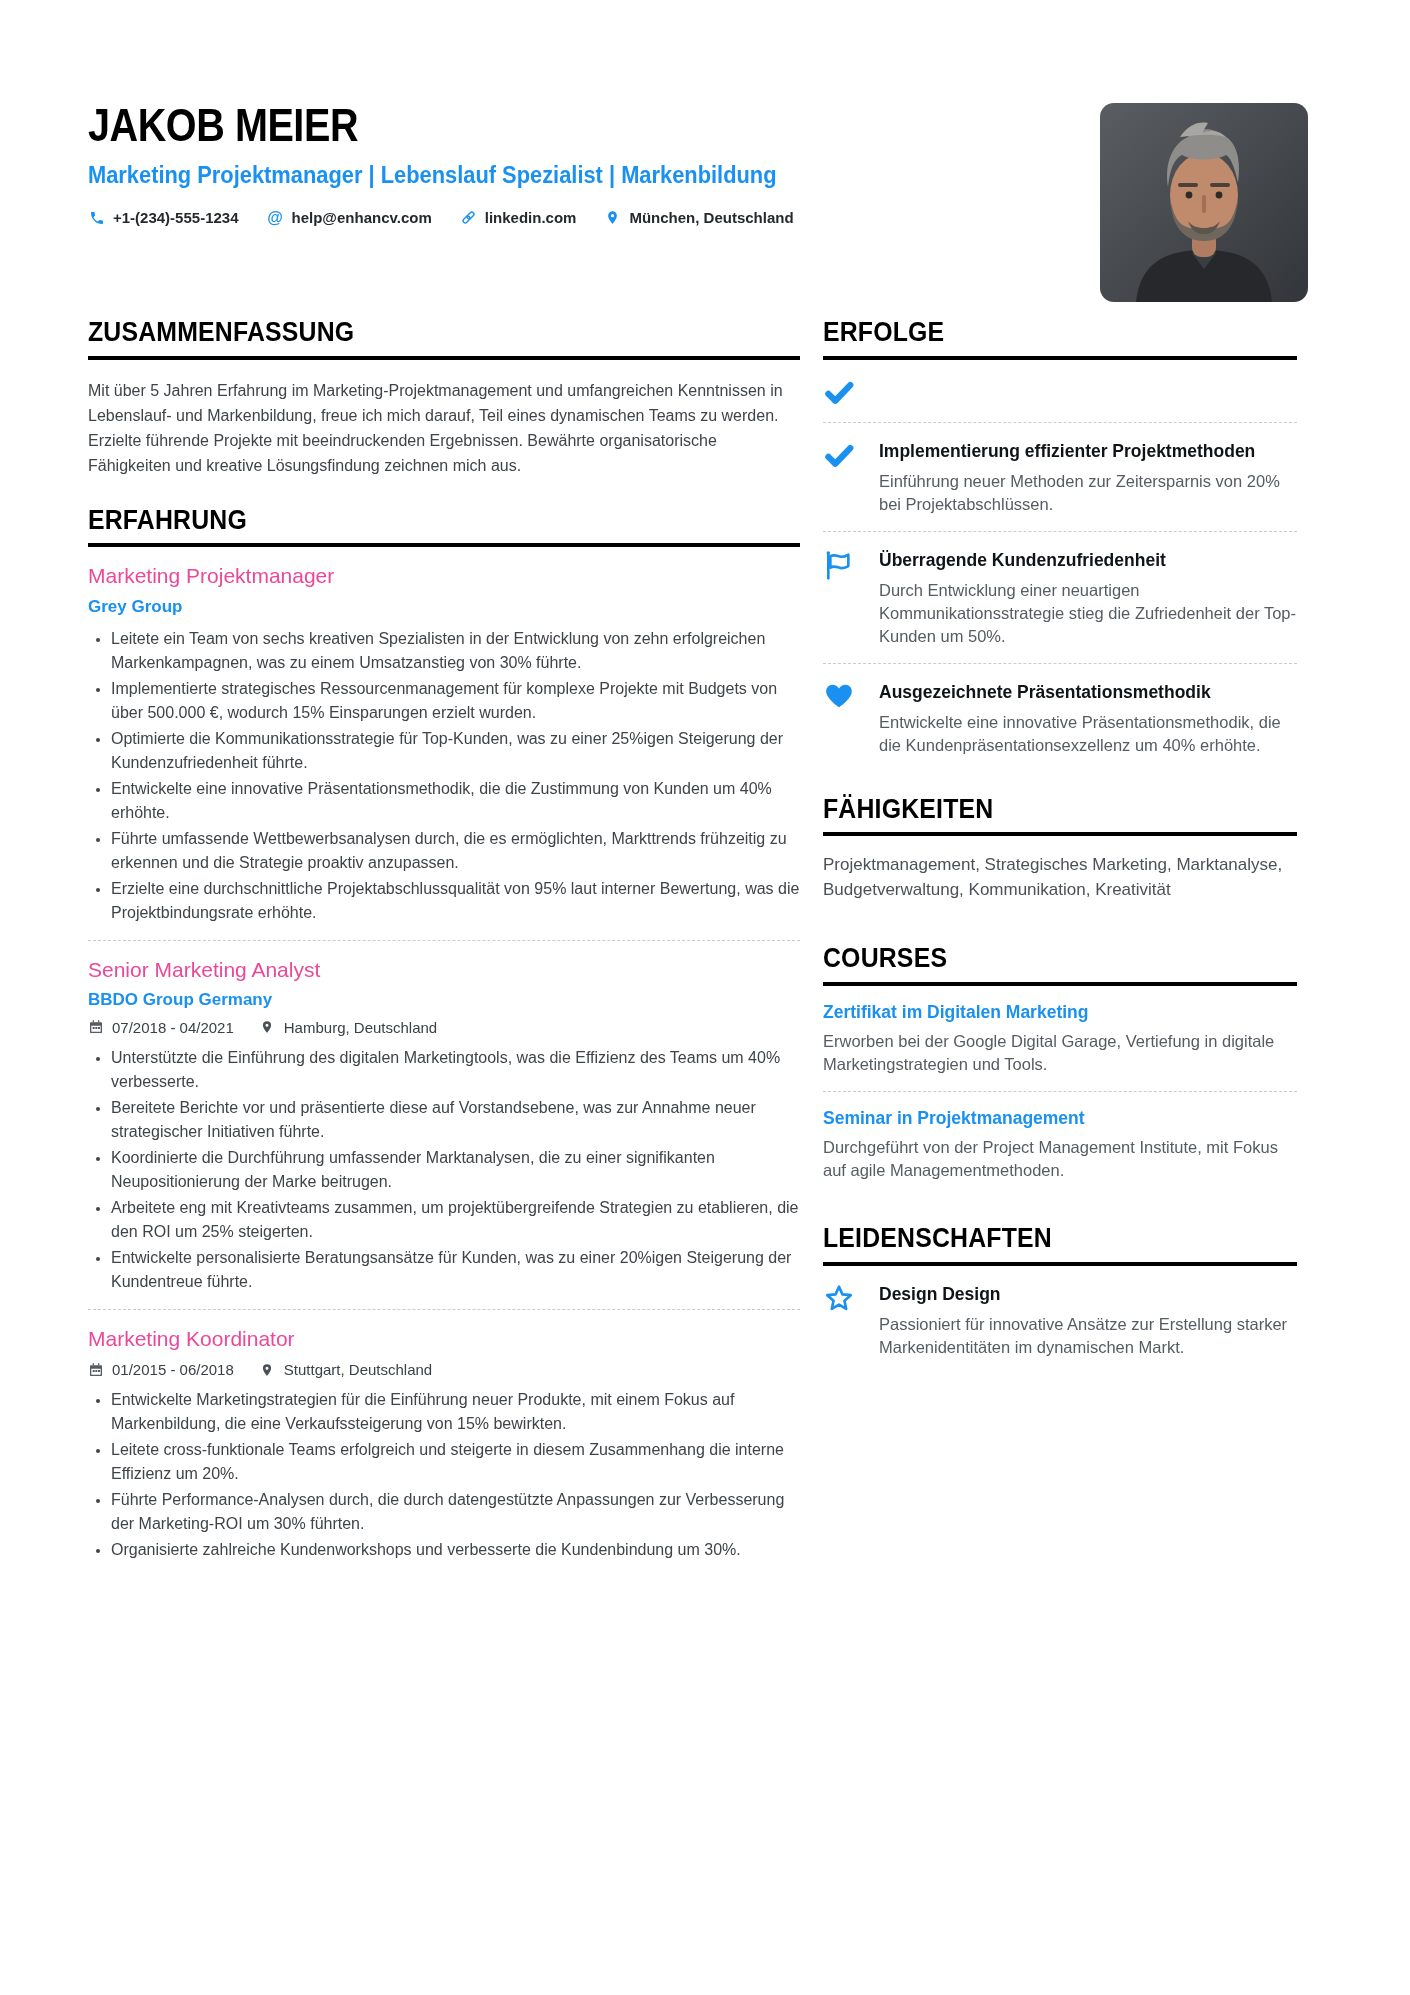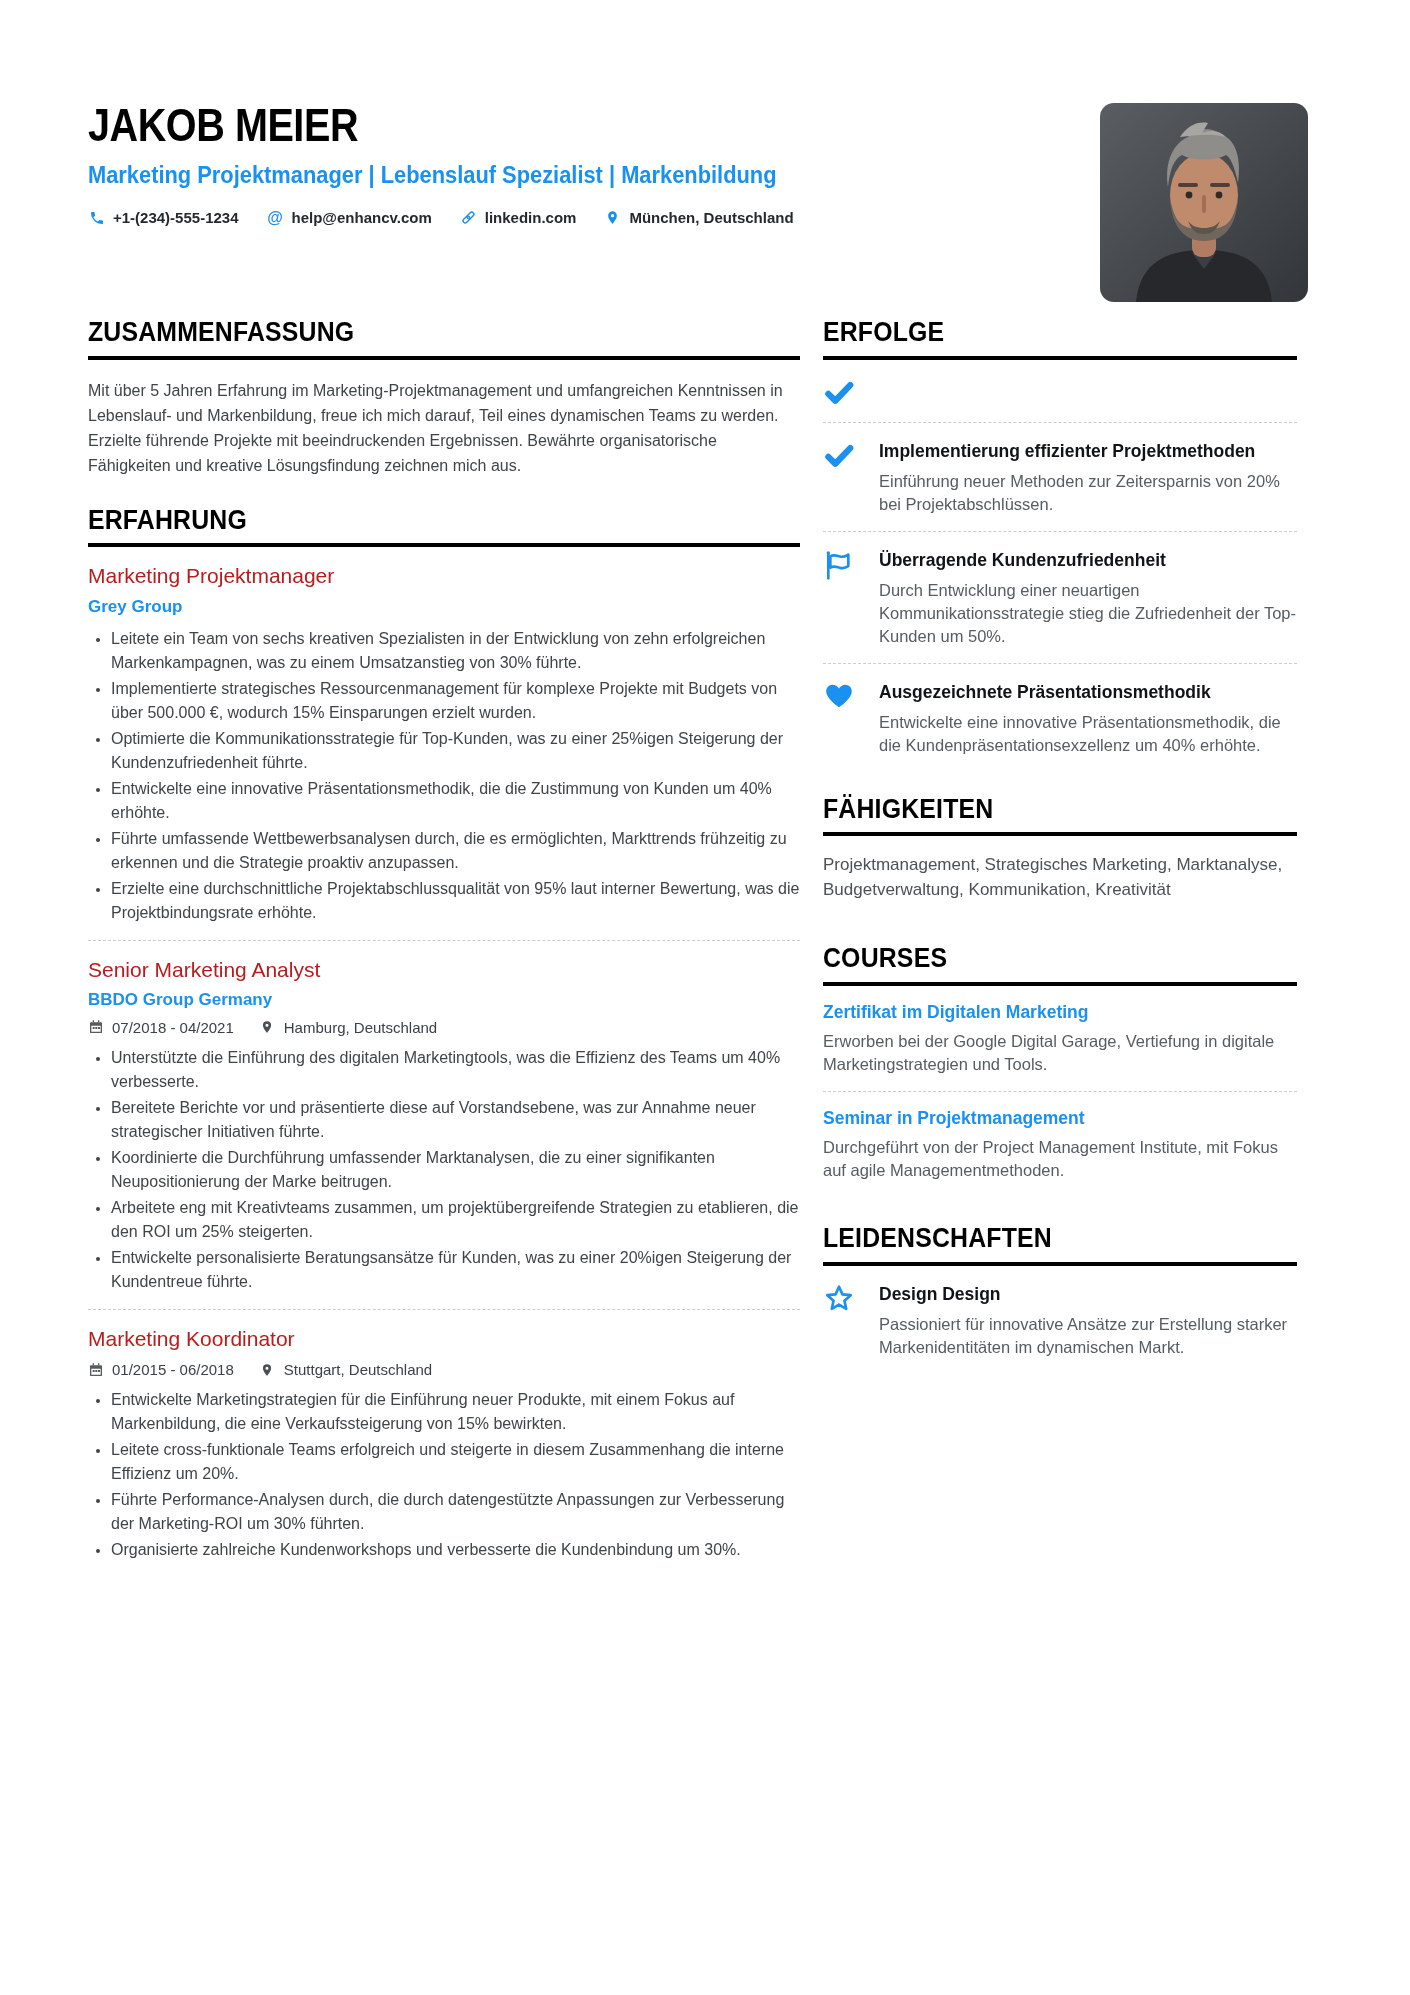--- a/index.html
+++ b/index.html
@@ -38,21 +38,21 @@
   .col-right{width:474px;flex:0 0 474px;}
   .sec{
     margin:0;border-bottom:4px solid #000;padding-bottom:8px;
     font-size:27px;font-weight:800;color:#000;line-height:1.1;
   }
   .sec .cond{display:inline-block;transform:scaleX(0.92);transform-origin:left center;white-space:nowrap;letter-spacing:0.2px;}
   
   .summary-text{margin:18px 0 0;font-size:16px;line-height:25px;color:#3f4449;}
   .experience{margin-top:28px;}
   .job{margin-top:16px;}
-  .job-title{margin:0;font-size:21px;font-weight:500;color:#b91c1c;line-height:1.25;}
+  .job-title{margin:0;font-size:21px;font-weight:500;color:#ec4899;line-height:1.25;}
   .company{margin-top:7px;font-size:17px;font-weight:700;color:#1a91f0;cursor:pointer;}
   .meta{margin-top:9px;display:flex;align-items:center;gap:26px;font-size:15px;color:#3a4149;}
   .meta-item{display:inline-flex;align-items:center;gap:8px;}
   .micon{display:inline-flex;width:16px;height:16px;}
   ul.bullets{margin:10px 0 0;padding-left:23px;}
   ul.bullets li{font-size:16px;line-height:24px;color:#3f4449;margin-bottom:2px;}
   ul.bullets li::marker{color:#3f4449;font-size:13px;}
   hr.dashed{border:none;border-top:1px dashed #c9cdd1;margin:15px 0 0;}
   
   .ach-item{display:flex;gap:20px;margin-top:17px;}

